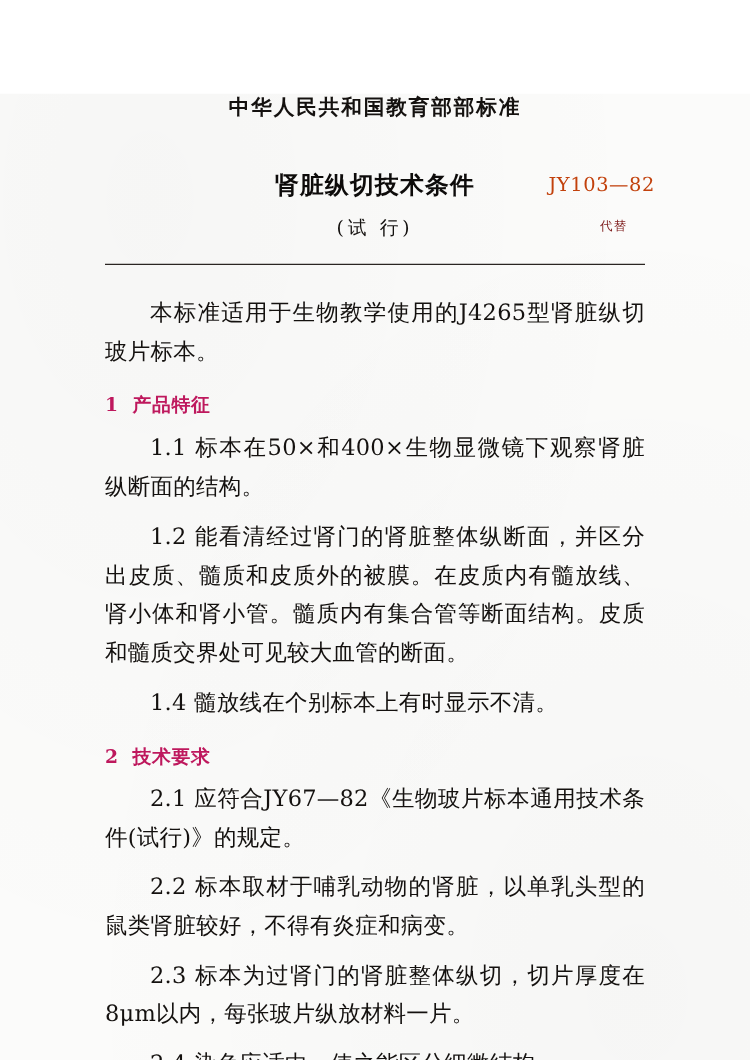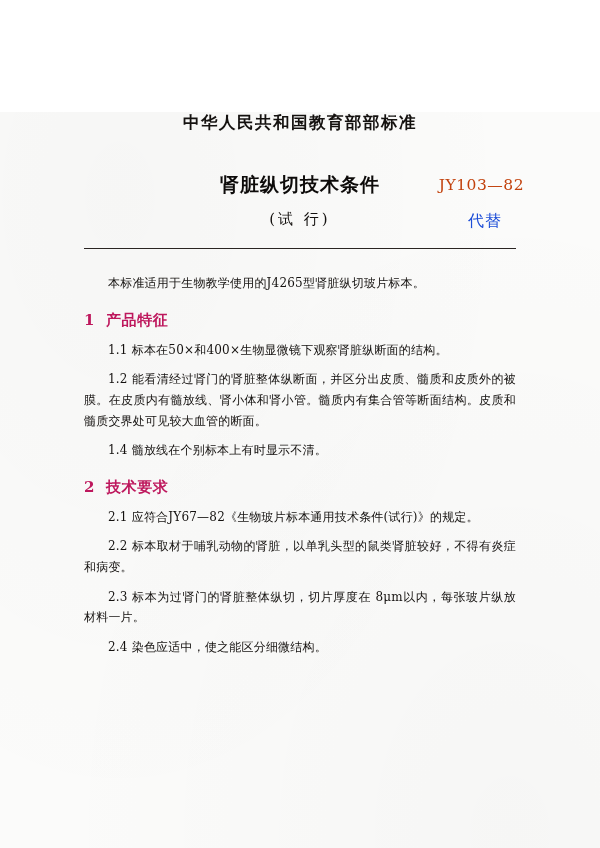--- a/index.html
+++ b/index.html
@@ -33,21 +33,21 @@
     pointer-events: none;
   }
   .content {
     position: relative;
     padding: 0 84px 0 84px;
   }
   .doc-std-line {
     text-align: center;
     font-size: 16.5px;
     letter-spacing: 1.5px;
-    margin-top: 112px;
+    margin-top: 75px;
     color: #14110f;
     font-weight: 600;
   }
   .title-row {
     position: relative;
     margin-top: 38px;
     height: 30px;
   }
   .doc-title {
     text-align: center;
@@ -72,36 +72,36 @@
   .doc-subtitle {
     text-align: center;
     font-size: 15px;
     letter-spacing: 3px;
     color: #14110f;
   }
   .doc-replaces {
     position: absolute;
     right: 14px;
     top: 1px;
-    font-size: 16px;
+    font-size: 10px;
     letter-spacing: 1px;
-    color: #1d4ed8;
+    color: #7f1d1d;
   }
   .rule {
     margin-top: 14px;
     border: none;
     border-top: 1.4px solid #2a2522;
     width: 100%;
   }
   .body-text {
     margin-top: 24px;
   }
   p.para {
     margin: 0 0 9px 0;
-    font-size: 12px;
+    font-size: 18px;
     line-height: 1.72;
     text-indent: 2em;
     text-align: justify;
     color: #14110f;
     letter-spacing: 0.2px;
   }
   h2.section {
     margin: 14px 0 8px 0;
     font-size: 15px;
     font-weight: 700;

